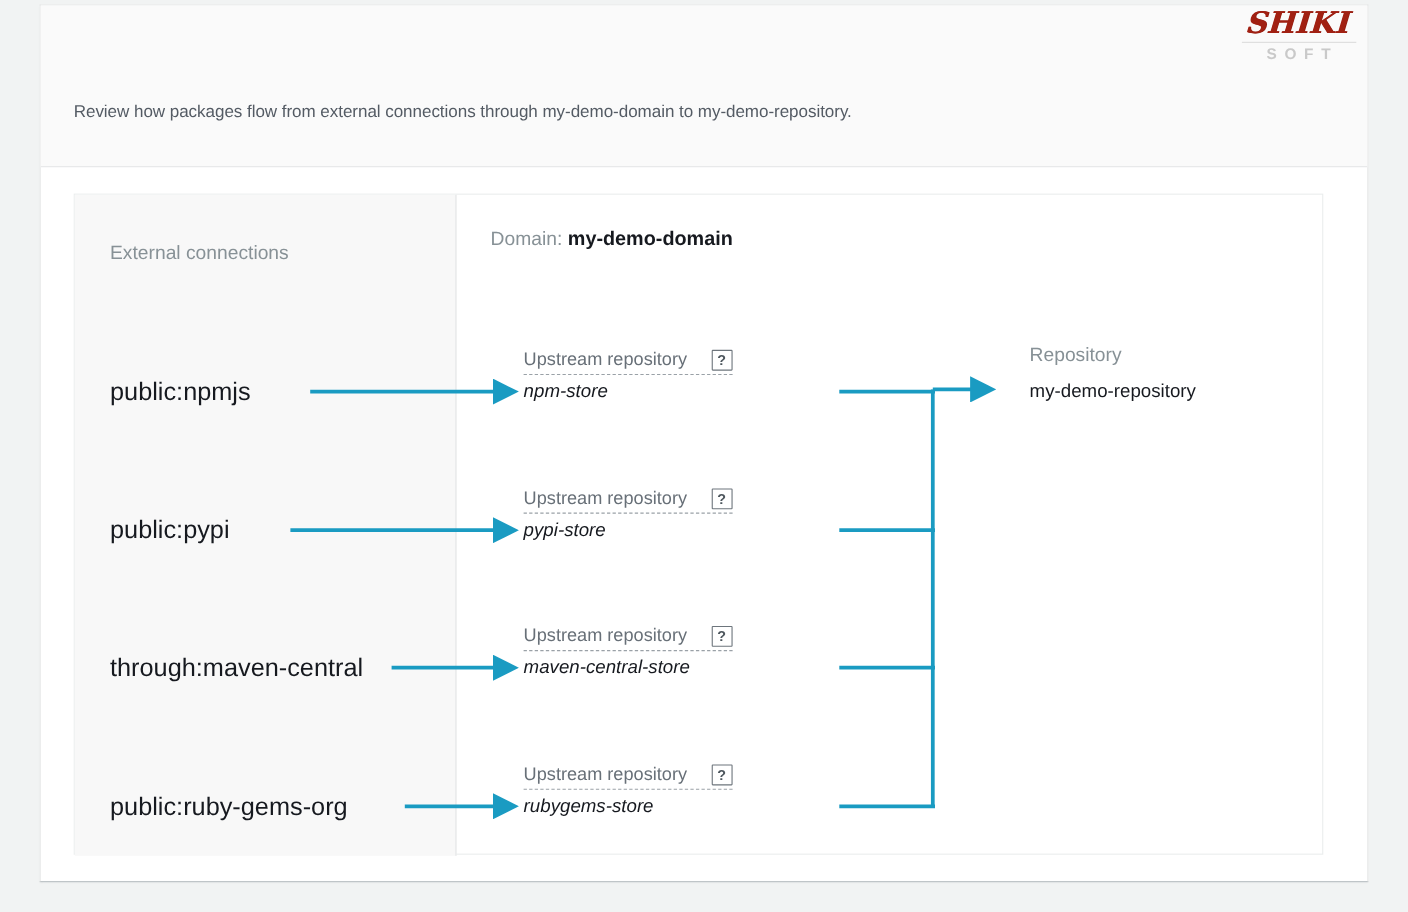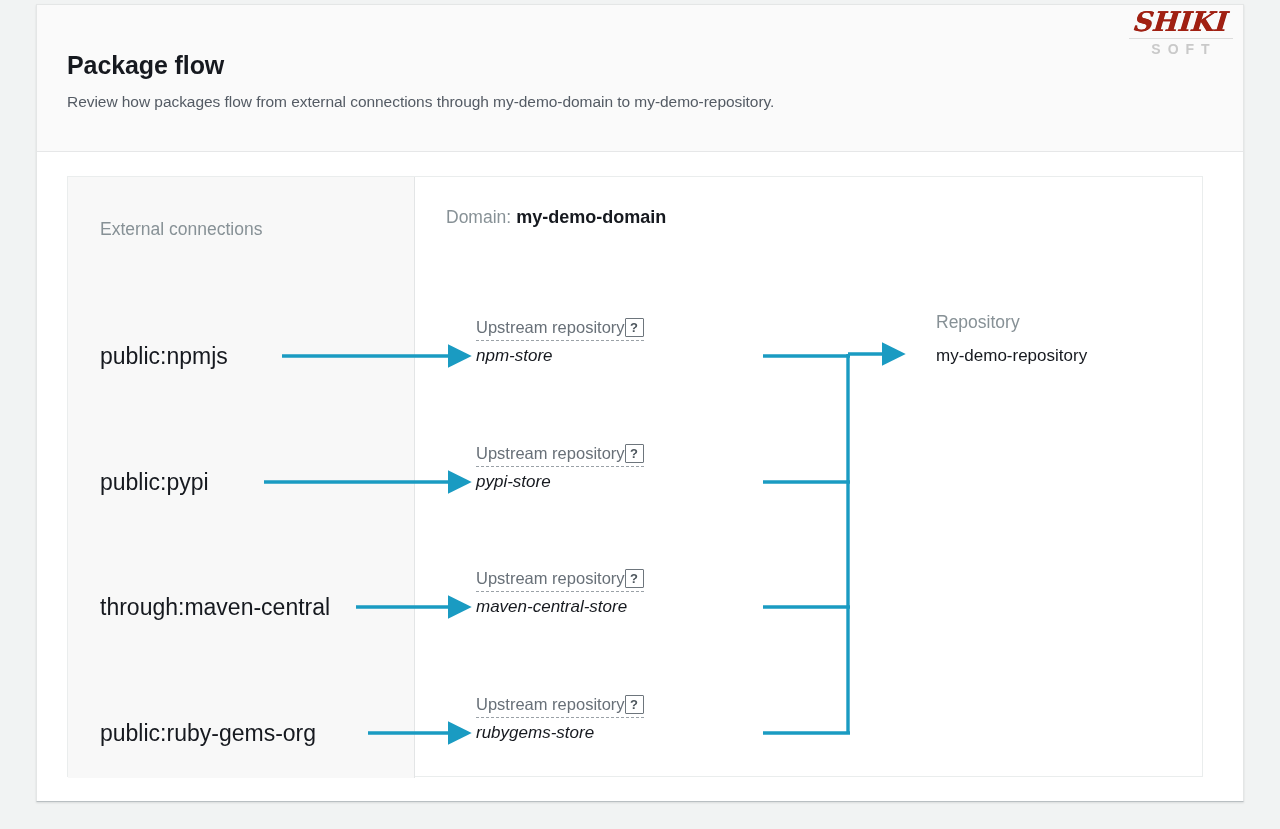--- a/index.html
+++ b/index.html
@@ -142,21 +142,21 @@
 
   .upstream-label {
     position: absolute;
     left: 408px;
     transform: translateY(-100%);
     font-size: 16.5px;
     color: #687078;
     white-space: nowrap;
     display: flex;
     align-items: flex-start;
-    gap: 0;
+    gap: 22px;
     border-bottom: 1px dashed #9aa1a7;
     padding-bottom: 3px;
     cursor: help;
   }
   .help-box {
     display: inline-flex;
     align-items: center;
     justify-content: center;
     width: 19px;
     height: 19px;
@@ -196,21 +196,20 @@
   }
 </style>
 </head>
 <body>
 
 <div id="root">
 
   <div class="card">
 
     <div class="card-header">
-      <div class="page-title">Package flow</div>
       <div class="page-subtitle">Review how packages flow from external connections through my-demo-domain to my-demo-repository.</div>
 
       <div class="brand">
         <span class="brand-mark">SHIKI</span>
         <div class="brand-rule"></div>
         <span class="brand-sub">SOFT</span>
       </div>
     </div>
 
     <div class="diagram">

